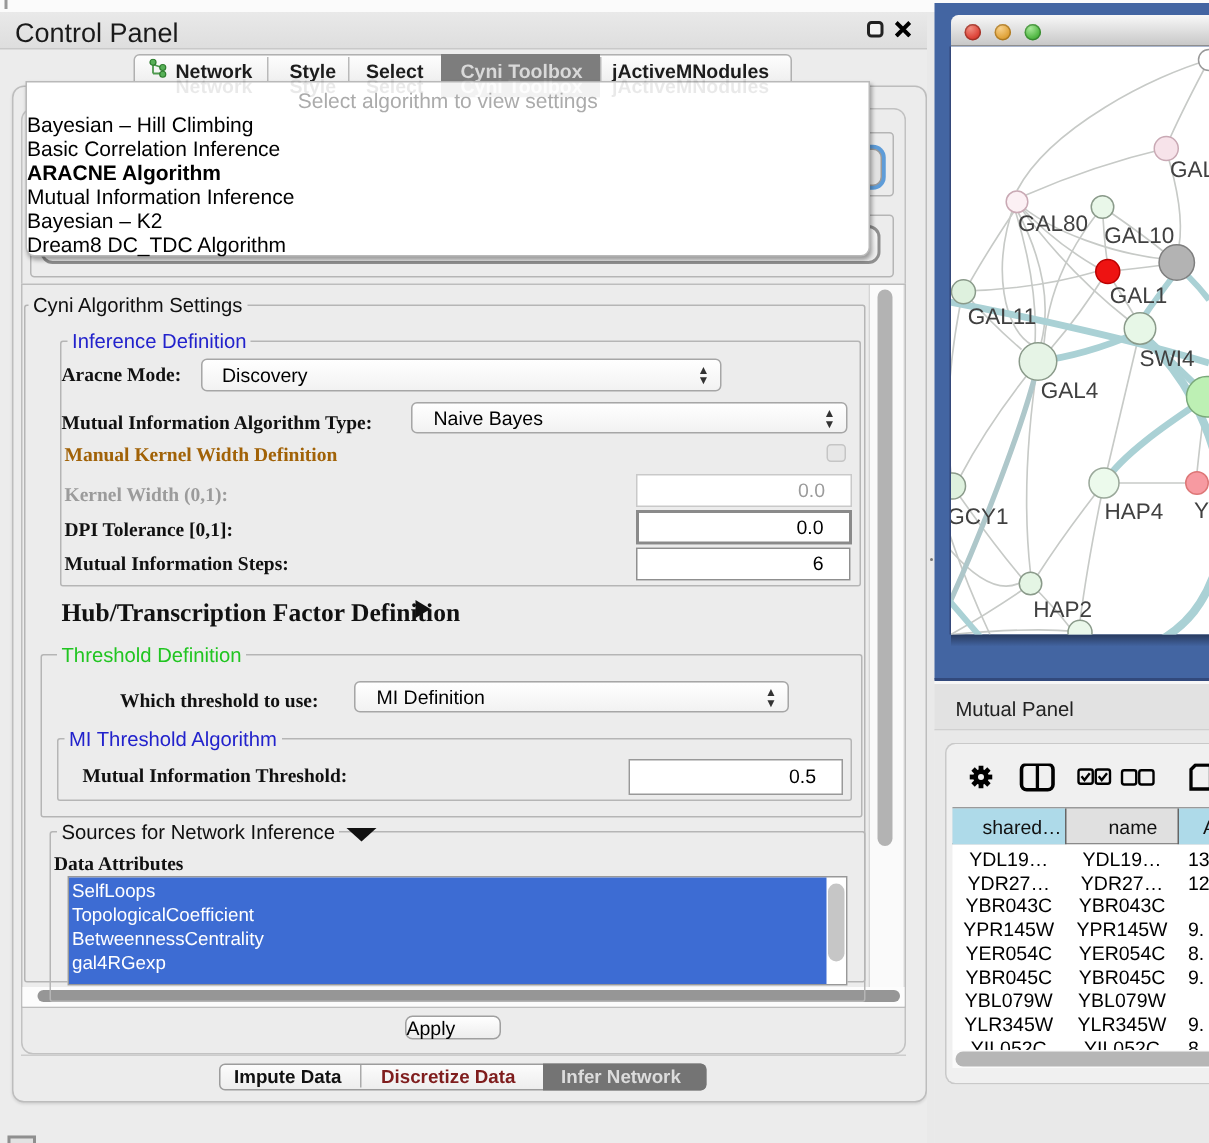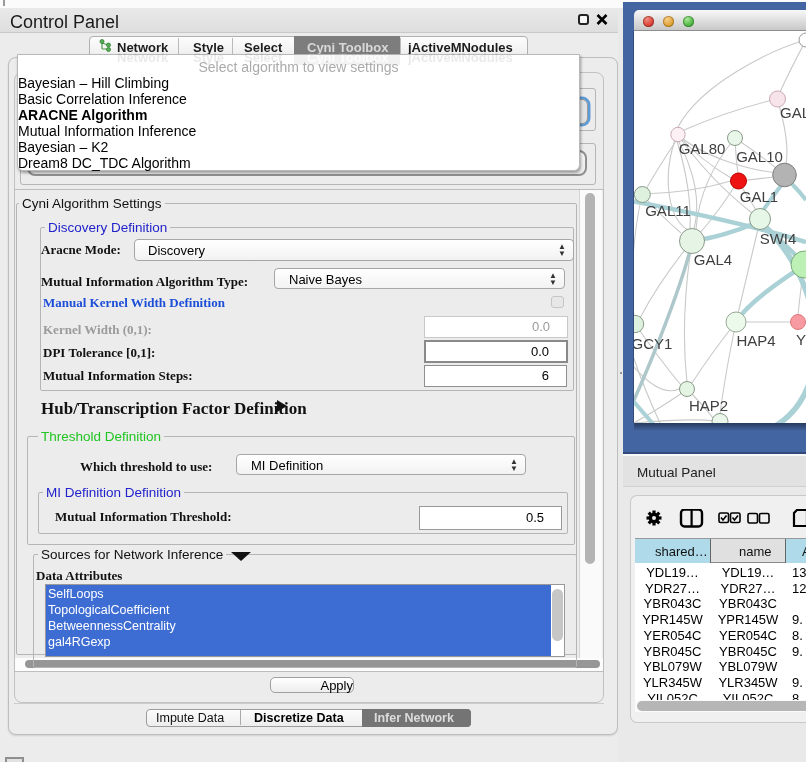--- a/index.html
+++ b/index.html
@@ -59,33 +59,33 @@
 <div class="abs" style="left:579px;top:190px;width:23px;height:468px;background:#fafafa;border-left:1px solid #d5d5d5;"></div>
 <div class="abs" style="left:584.5px;top:193px;width:10px;height:371px;background:#b3b3b3;border-radius:6px;"></div>
 
 <div class="abs" style="left:15px;top:658px;width:588px;height:13px;background:#fcfcfc;"></div>
 <div class="abs" style="left:25px;top:660px;width:575px;height:8px;background:#969696;border-radius:4px;"></div>
 
 <div class="abs" style="left:16px;top:203px;width:561px;height:452px;border:1px solid #b5b5b5;border-radius:2px;"></div>
 <div class="grouplabel" style="left:19px;top:196px;color:#111;text-align:right;">Cyni Algorithm Settings</div>
 
 <div class="abs" style="left:40px;top:227px;width:534px;height:164px;border:1px solid #b5b5b5;border-radius:2px;"></div>
-<div class="grouplabel" style="left:45px;top:220px;color:#2222cc;">Discovery Definition</div>
+<div class="grouplabel" style="left:45px;top:220px;color:#2222cc;">Inference Definition</div>
 
 <div class="blabel" style="left:41px;top:242px;">Aracne Mode:</div>
-<div class="combo" style="left:134px;top:239px;width:440px;height:22px;">
+<div class="combo" style="left:134px;top:239px;width:347px;height:22px;">
     <span class="ctext" style="left:13px;">Discovery</span>
     <span class="arr">▲<br>▼</span>
   </div>
 <div class="blabel" style="left:41px;top:274px;">Mutual Information Algorithm Type:</div>
 <div class="combo" style="left:274px;top:268px;width:291px;height:21px;">
     <span class="ctext" style="left:14px;">Naive Bayes</span>
     <span class="arr">▲<br>▼</span>
   </div>
-<div class="blabel" style="left:43px;top:295px;color:#1d4ed8;">Manual Kernel Width Definition</div>
+<div class="blabel" style="left:43px;top:295px;color:#a16207;">Manual Kernel Width Definition</div>
 <div class="abs" style="left:551px;top:296px;width:12.5px;height:12px;background:#e7e7e7;border:1px solid #c5c5c5;border-radius:3px;"></div>
 <div class="blabel" style="left:43px;top:322px;color:#9b9b9b;">Kernel Width (0,1):</div>
 <div class="tfield" style="left:424px;top:316px;width:144px;height:22px;border:1px solid #c9c9c9;color:#9b9b9b;line-height:20px;">0.0</div>
 <div class="blabel" style="left:43px;top:345px;">DPI Tolerance [0,1]:</div>
 <div class="tfield" style="left:424px;top:340px;width:144px;height:23px;border:2px solid #8a8a8a;color:#000;line-height:19px;">0.0</div>
 <div class="blabel" style="left:43px;top:368px;">Mutual Information Steps:</div>
 <div class="tfield" style="left:424px;top:365px;width:143px;height:22px;border:1px solid #8f8f8f;color:#000;line-height:20px;">6</div>
 
 <div class="blabel" style="left:41px;top:399px;font-size:17px;">Hub/Transcription Factor Definition</div>
 <div class="abs" style="left:277px;top:400px;width:0;height:0;border-left:10px solid #111;border-top:6.5px solid transparent;border-bottom:6.5px solid transparent;"></div>
@@ -93,42 +93,42 @@
 <div class="abs" style="left:27px;top:436px;width:548px;height:109px;border:1px solid #b5b5b5;border-radius:2px;"></div>
 <div class="grouplabel" style="left:38px;top:429px;color:#21c521;">Threshold Definition</div>
 
 <div class="blabel" style="left:80px;top:459px;">Which threshold to use:</div>
 <div class="combo" style="left:236px;top:454px;width:290px;height:21px;">
     <span class="ctext" style="left:14px;">MI Definition</span>
     <span class="arr">▲<br>▼</span>
   </div>
 
 <div class="abs" style="left:38px;top:492px;width:530px;height:42px;border:1px solid #b5b5b5;border-radius:2px;"></div>
-<div class="grouplabel" style="left:43px;top:485px;color:#2222cc;">MI Definition Definition</div>
+<div class="grouplabel" style="left:43px;top:485px;color:#2222cc;">MI Threshold Algorithm</div>
 <div class="blabel" style="left:55px;top:509px;">Mutual Information Threshold:</div>
 <div class="tfield" style="left:419px;top:506px;width:143px;height:24px;border:1px solid #999;color:#000;line-height:22px;">0.5</div>
 
 <div class="abs" style="left:33px;top:554px;width:544px;height:114px;border:1px solid #b5b5b5;border-radius:2px;"></div>
 <div class="grouplabel" style="left:38px;top:547px;color:#111;">Sources for Network Inference</div>
 <div class="abs" style="left:231px;top:551.5px;width:0;height:0;border-top:9px solid #111;border-left:10.5px solid transparent;border-right:10.5px solid transparent;"></div>
 <div class="blabel" style="left:36px;top:568px;font-size:13px;text-align:center;">Data Attributes</div>
 
 <div class="abs" style="left:45px;top:584px;width:520px;height:73px;background:#fff;border:1px solid #999;"></div>
 <div class="abs" style="left:46px;top:585px;width:505px;height:71px;background:#3d6cd3;"></div>
 <div class="abs" style="left:552px;top:589px;width:11px;height:52px;background:#c6c6c6;border-radius:6px;"></div>
 <div class="abs" style="left:48px;top:585.5px;font-size:12.5px;color:#fff;line-height:16px;">SelfLoops<br>TopologicalCoefficient<br>BetweennessCentrality<br>gal4RGexp</div>
 
-<div class="abs" style="left:270px;top:677px;width:84px;height:16px;background:linear-gradient(#ffffff,#ededed);border:1px solid #a0a0a0;border-radius:5px;text-align:right;font-size:13px;line-height:15px;color:#000;">Apply</div>
+<div class="abs" style="left:270px;top:677px;width:64px;height:16px;background:linear-gradient(#ffffff,#ededed);border:1px solid #a0a0a0;border-radius:5px;text-align:left;font-size:13px;line-height:15px;color:#000;">Apply</div>
 
 <div class="abs" style="left:14px;top:703px;width:590px;height:1px;background:#cccccc;"></div>
 <div class="abs" style="left:146px;top:708.5px;width:325px;height:18.5px;background:linear-gradient(#fcfcfc,#ededed);border:1px solid #9c9c9c;border-radius:4px;"></div>
 <div class="abs" style="left:361.5px;top:708.5px;width:109.5px;height:18.5px;background:#747474;border-radius:0 4px 4px 0;"></div>
 <div class="abs" style="left:240px;top:710px;width:1px;height:15px;background:#aaa;"></div>
-<div class="abs" style="left:156px;top:711px;font-size:12.5px;font-weight:normal;color:#111;">Impute Data</div>
-<div class="abs" style="left:254px;top:711px;font-size:12.5px;font-weight:bold;color:#000000;">Discretize Data</div>
+<div class="abs" style="left:156px;top:711px;font-size:12.5px;font-weight:bold;color:#111;">Impute Data</div>
+<div class="abs" style="left:254px;top:711px;font-size:12.5px;font-weight:bold;color:#7f1d1d;">Discretize Data</div>
 <div class="abs" style="left:374px;top:711px;font-size:12.5px;font-weight:bold;color:#dcdcdc;">Infer Network</div>
 
 <div class="abs" style="left:5px;top:757px;width:19px;height:10px;background:#e2e2e2;border:2px solid #8f8f8f;"></div>
 
 <div class="abs" style="left:17px;top:54px;width:563px;height:117px;background:#fff;border:1px solid #b9b9b9;border-radius:0 0 6px 6px;box-shadow:1px 2px 3px rgba(0,0,0,0.35);"></div>
 <div class="abs" style="left:17px;top:52px;width:563px;height:13px;overflow:hidden;opacity:0.09;">
 <div style="position:absolute;left:277px;top:-2px;width:106px;height:15px;background:#7d7d7d;"></div>
 <div style="position:absolute;left:100px;top:-2px;font-size:13px;font-weight:bold;color:#1c1c1c;">Network</div>
 <div style="position:absolute;left:176px;top:-2px;font-size:13px;font-weight:bold;color:#1c1c1c;">Style</div>
 <div style="position:absolute;left:227px;top:-2px;font-size:13px;font-weight:bold;color:#1c1c1c;">Select</div>

